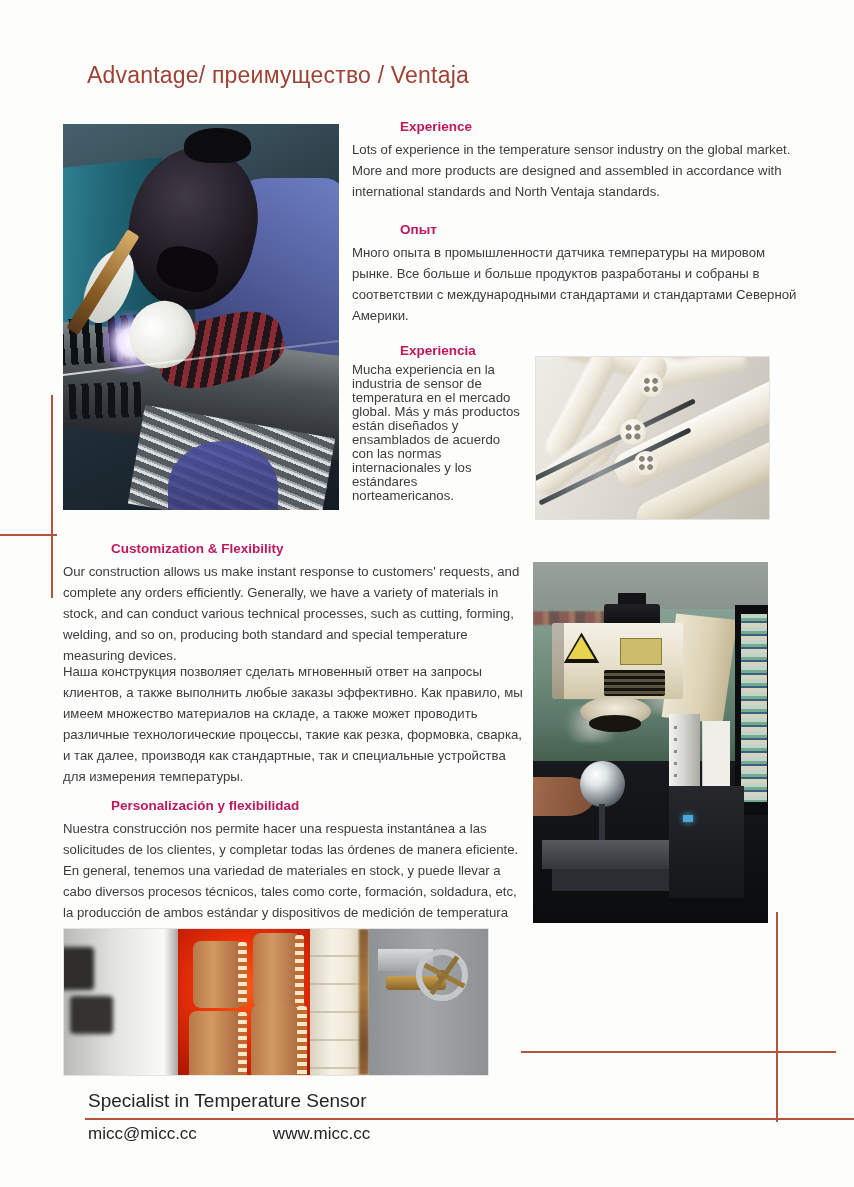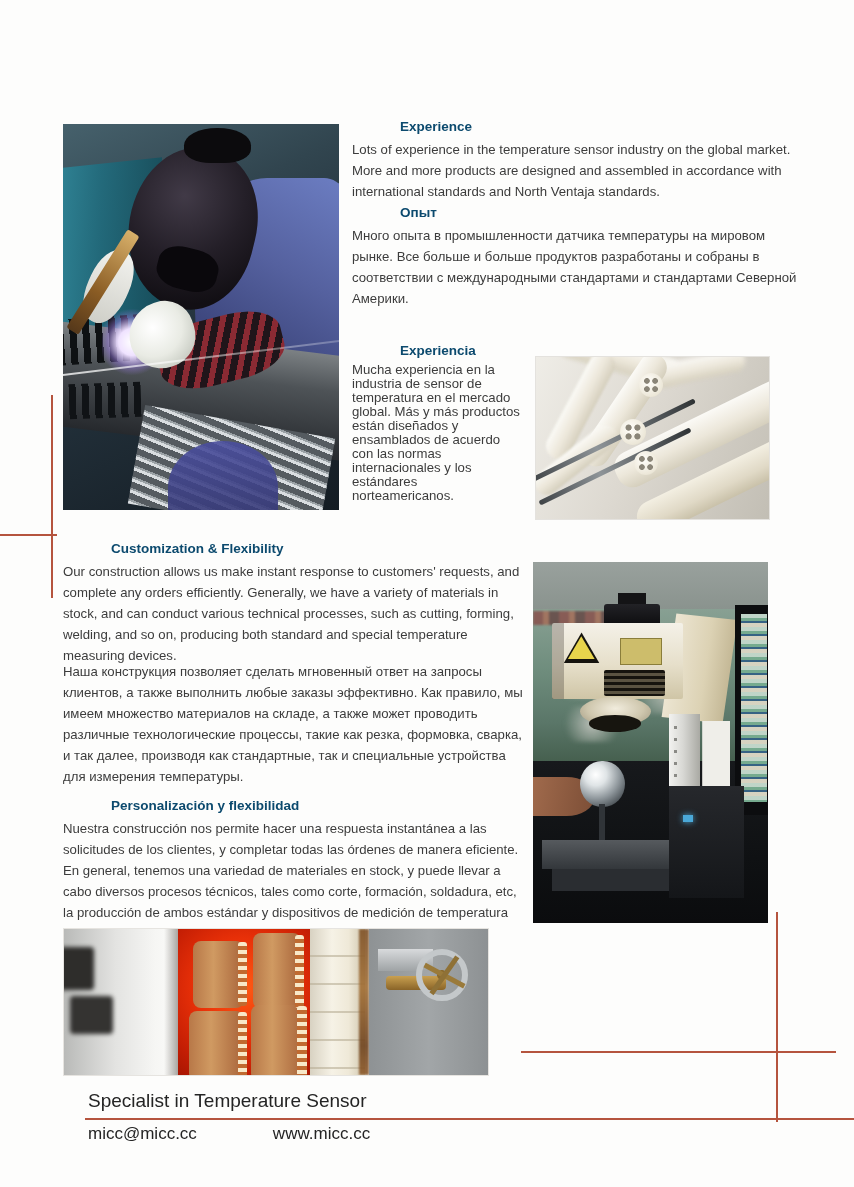--- a/index.html
+++ b/index.html
@@ -6,21 +6,21 @@
   .page{
     position:relative;width:854px;height:1187px;background:#fdfdfc;
     font-family:"Liberation Sans",sans-serif;color:#3b3b3b;overflow:hidden;
   }
   
   .page-title{
     position:absolute;left:87px;top:60px;font-size:23px;line-height:30px;
     color:#9e4236;font-weight:400;letter-spacing:.2px;
   }
   .sec{position:absolute;}
-  .sec h3{margin:0 0 3px 0;font-size:13.5px;line-height:18px;color:#0c4a6e;font-weight:700;padding-left:48px;}
+  .sec h3{margin:0 0 3px 0;font-size:13.5px;line-height:18px;color:#be185d;font-weight:700;padding-left:48px;}
   .sec p{margin:0;font-size:13.2px;line-height:21px;color:#3c3c3c;}
   .sec.narrow p{line-height:14px;}
   .footer-tagline{position:absolute;left:88px;top:1090px;font-size:19px;color:#242424;text-align:right;}
   .footer-contacts{position:absolute;left:88px;top:1124px;font-size:17px;color:#242424;}
   .footer-contacts .web{margin-left:76px;}
   
   .redline{position:absolute;background:#b5543e;}
   .line-left-v{left:51px;top:395px;width:2px;height:203px;}
   .line-left-h{left:0;top:534px;width:57px;height:2px;}
   .line-br-v{left:776px;top:912px;width:2px;height:210px;}
@@ -175,20 +175,21 @@
   .f-wheel{left:83%;top:14%;width:52px;height:52px;border:6px solid #c4c8ca;border-radius:50%;
     background:radial-gradient(circle,#8a6a2e 16%,rgba(0,0,0,0) 19%);box-sizing:border-box;}
   .f-spoke1{left:84.5%;top:30%;width:10.5%;height:5px;background:#9a7a3a;transform:rotate(28deg);}
   .f-spoke2{left:84.5%;top:30%;width:10.5%;height:5px;background:#8f7136;transform:rotate(-55deg);}
 </style>
 </head>
 <body>
 
 <div class="page">
 
+  <div class="page-title">Advantage/ преимущество / Ventaja</div>
 
   <div class="photo ph-welder">
     <div class="w-machine"></div>
     <div class="w-body"></div>
     <div class="w-table"></div>
     <div class="w-comb"></div>
     <div class="w-comb2"></div>
     <div class="w-rods"></div>
     <div class="w-knee"></div>
     <div class="w-stripe-arm"></div>
@@ -200,21 +201,21 @@
     <div class="w-arc"></div>
     <div class="w-glove"></div>
     <div class="w-wire"></div>
   </div>
 
   <div class="sec" style="left:352px;top:118px;width:452px;">
     <h3>Experience</h3>
     <p>Lots of experience in the temperature sensor industry on the global market. More and more products are designed and assembled in accordance with international standards and North Ventaja standards.</p>
   </div>
 
-  <div class="sec" style="left:352px;top:204px;width:452px;">
+  <div class="sec" style="left:352px;top:221px;width:452px;">
     <h3>Опыт</h3>
     <p>Много опыта в промышленности датчика температуры на мировом рынке. Все больше и больше продуктов разработаны и собраны в соответствии с международными стандартами и стандартами Северной Америки.</p>
   </div>
 
   <div class="sec narrow" style="left:352px;top:342px;width:170px;">
     <h3>Experiencia</h3>
     <p>Mucha experiencia en la industria de sensor de temperatura en el mercado global. Más y más productos están diseñados y ensamblados de acuerdo con las normas internacionales y los estándares norteamericanos.</p>
   </div>
 
   <div class="photo ph-tubes">

